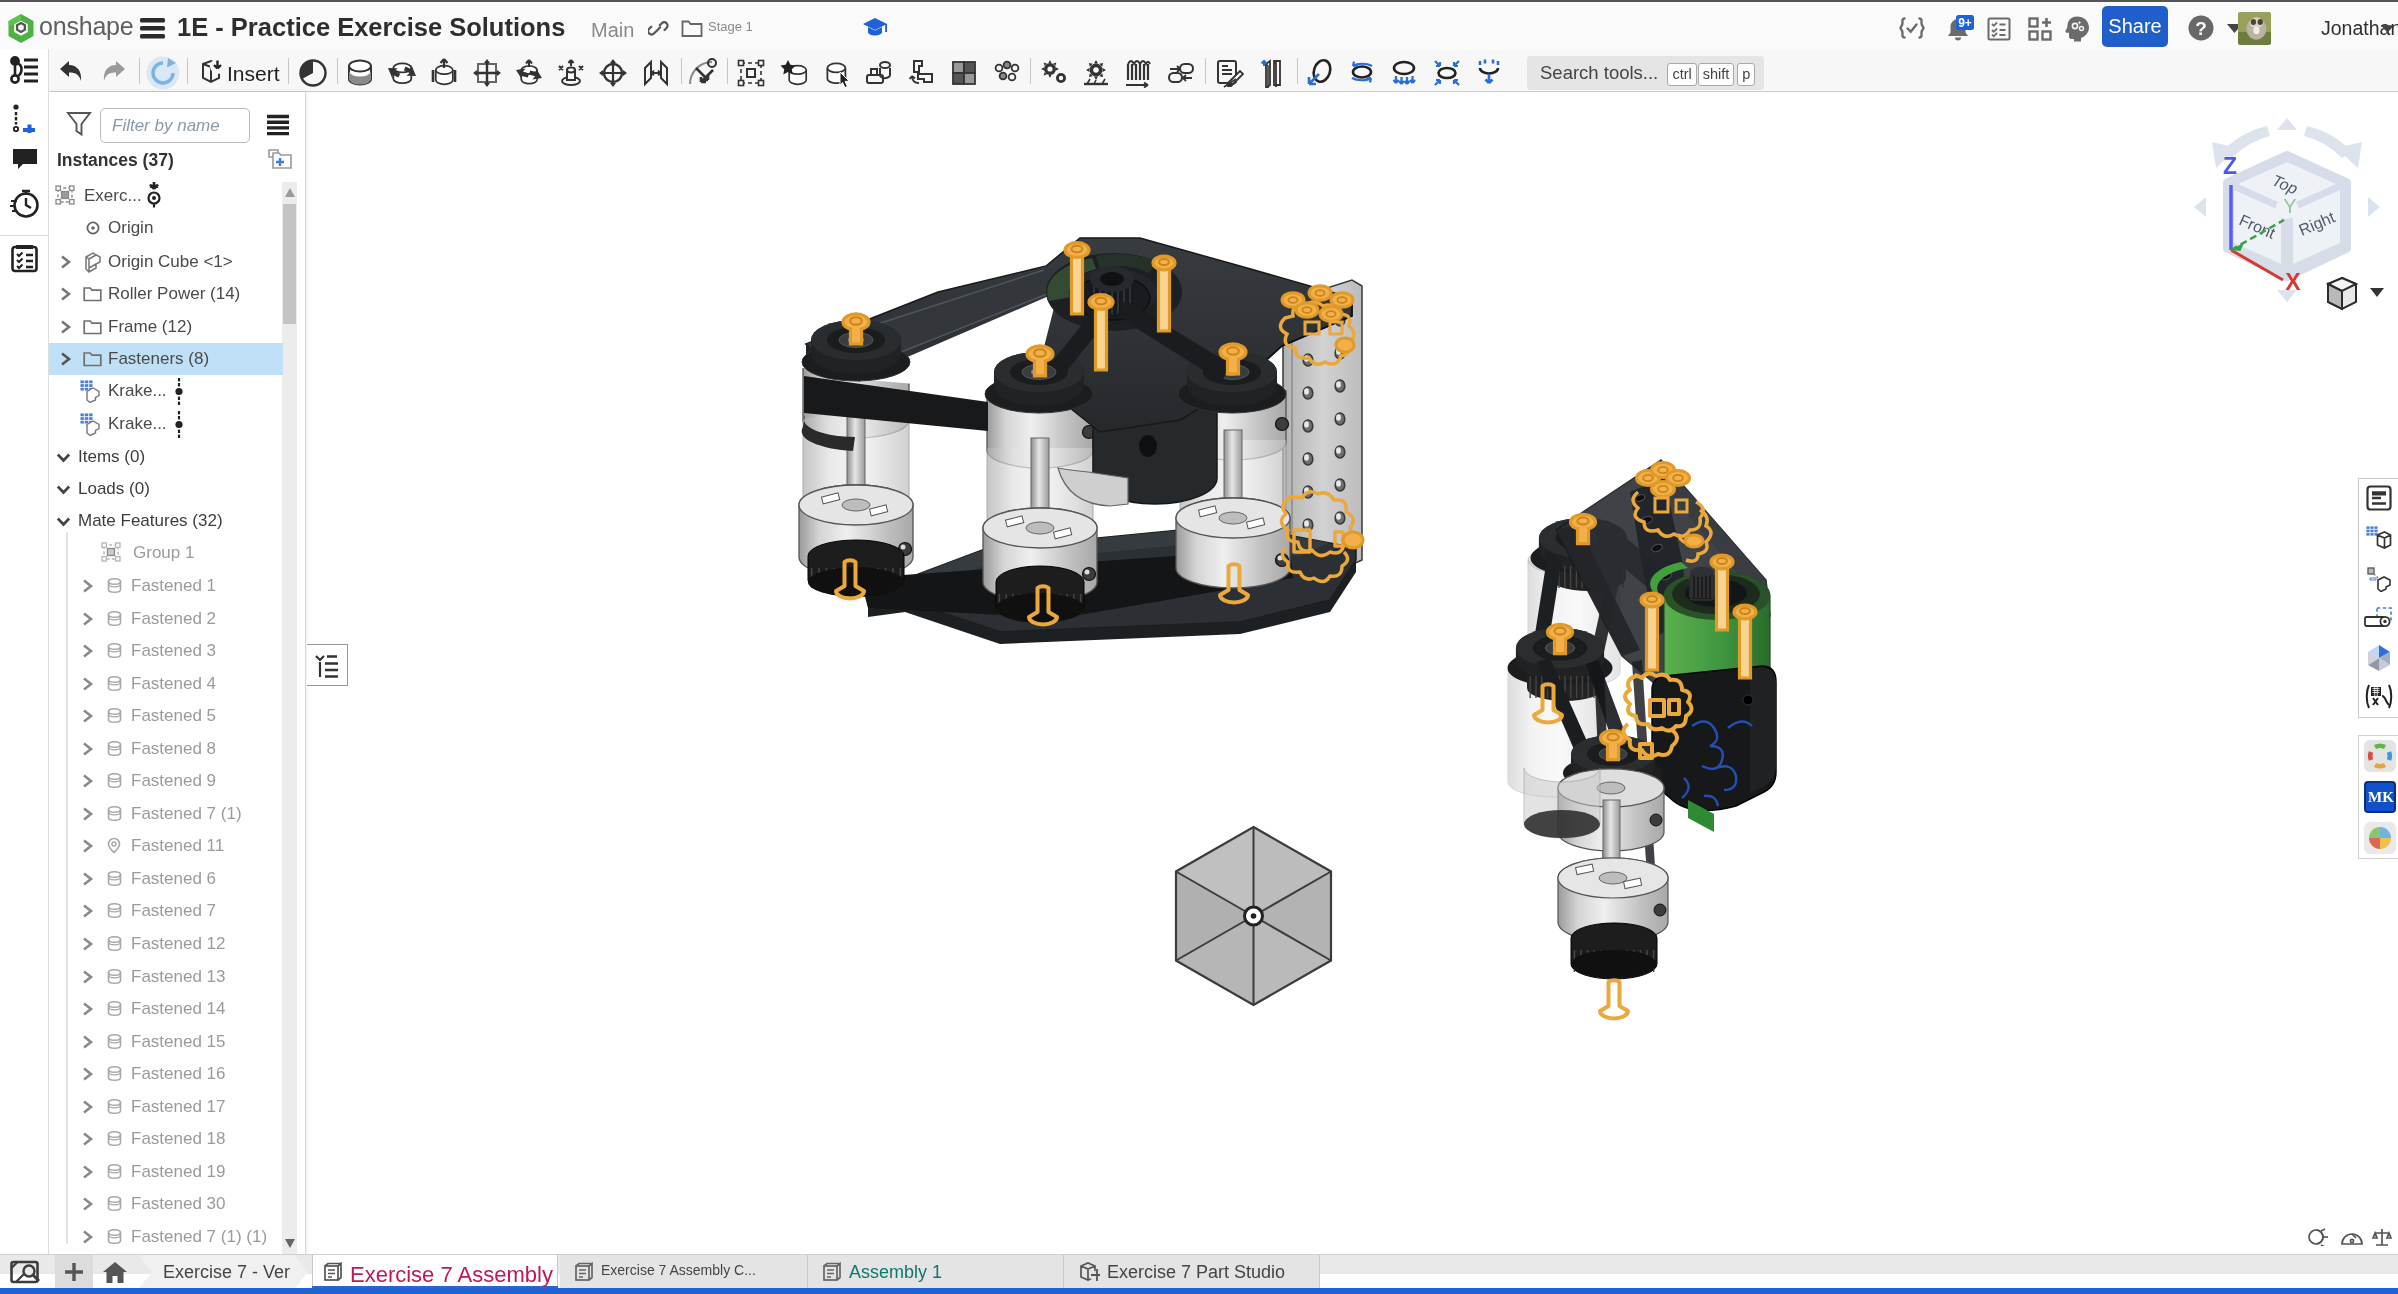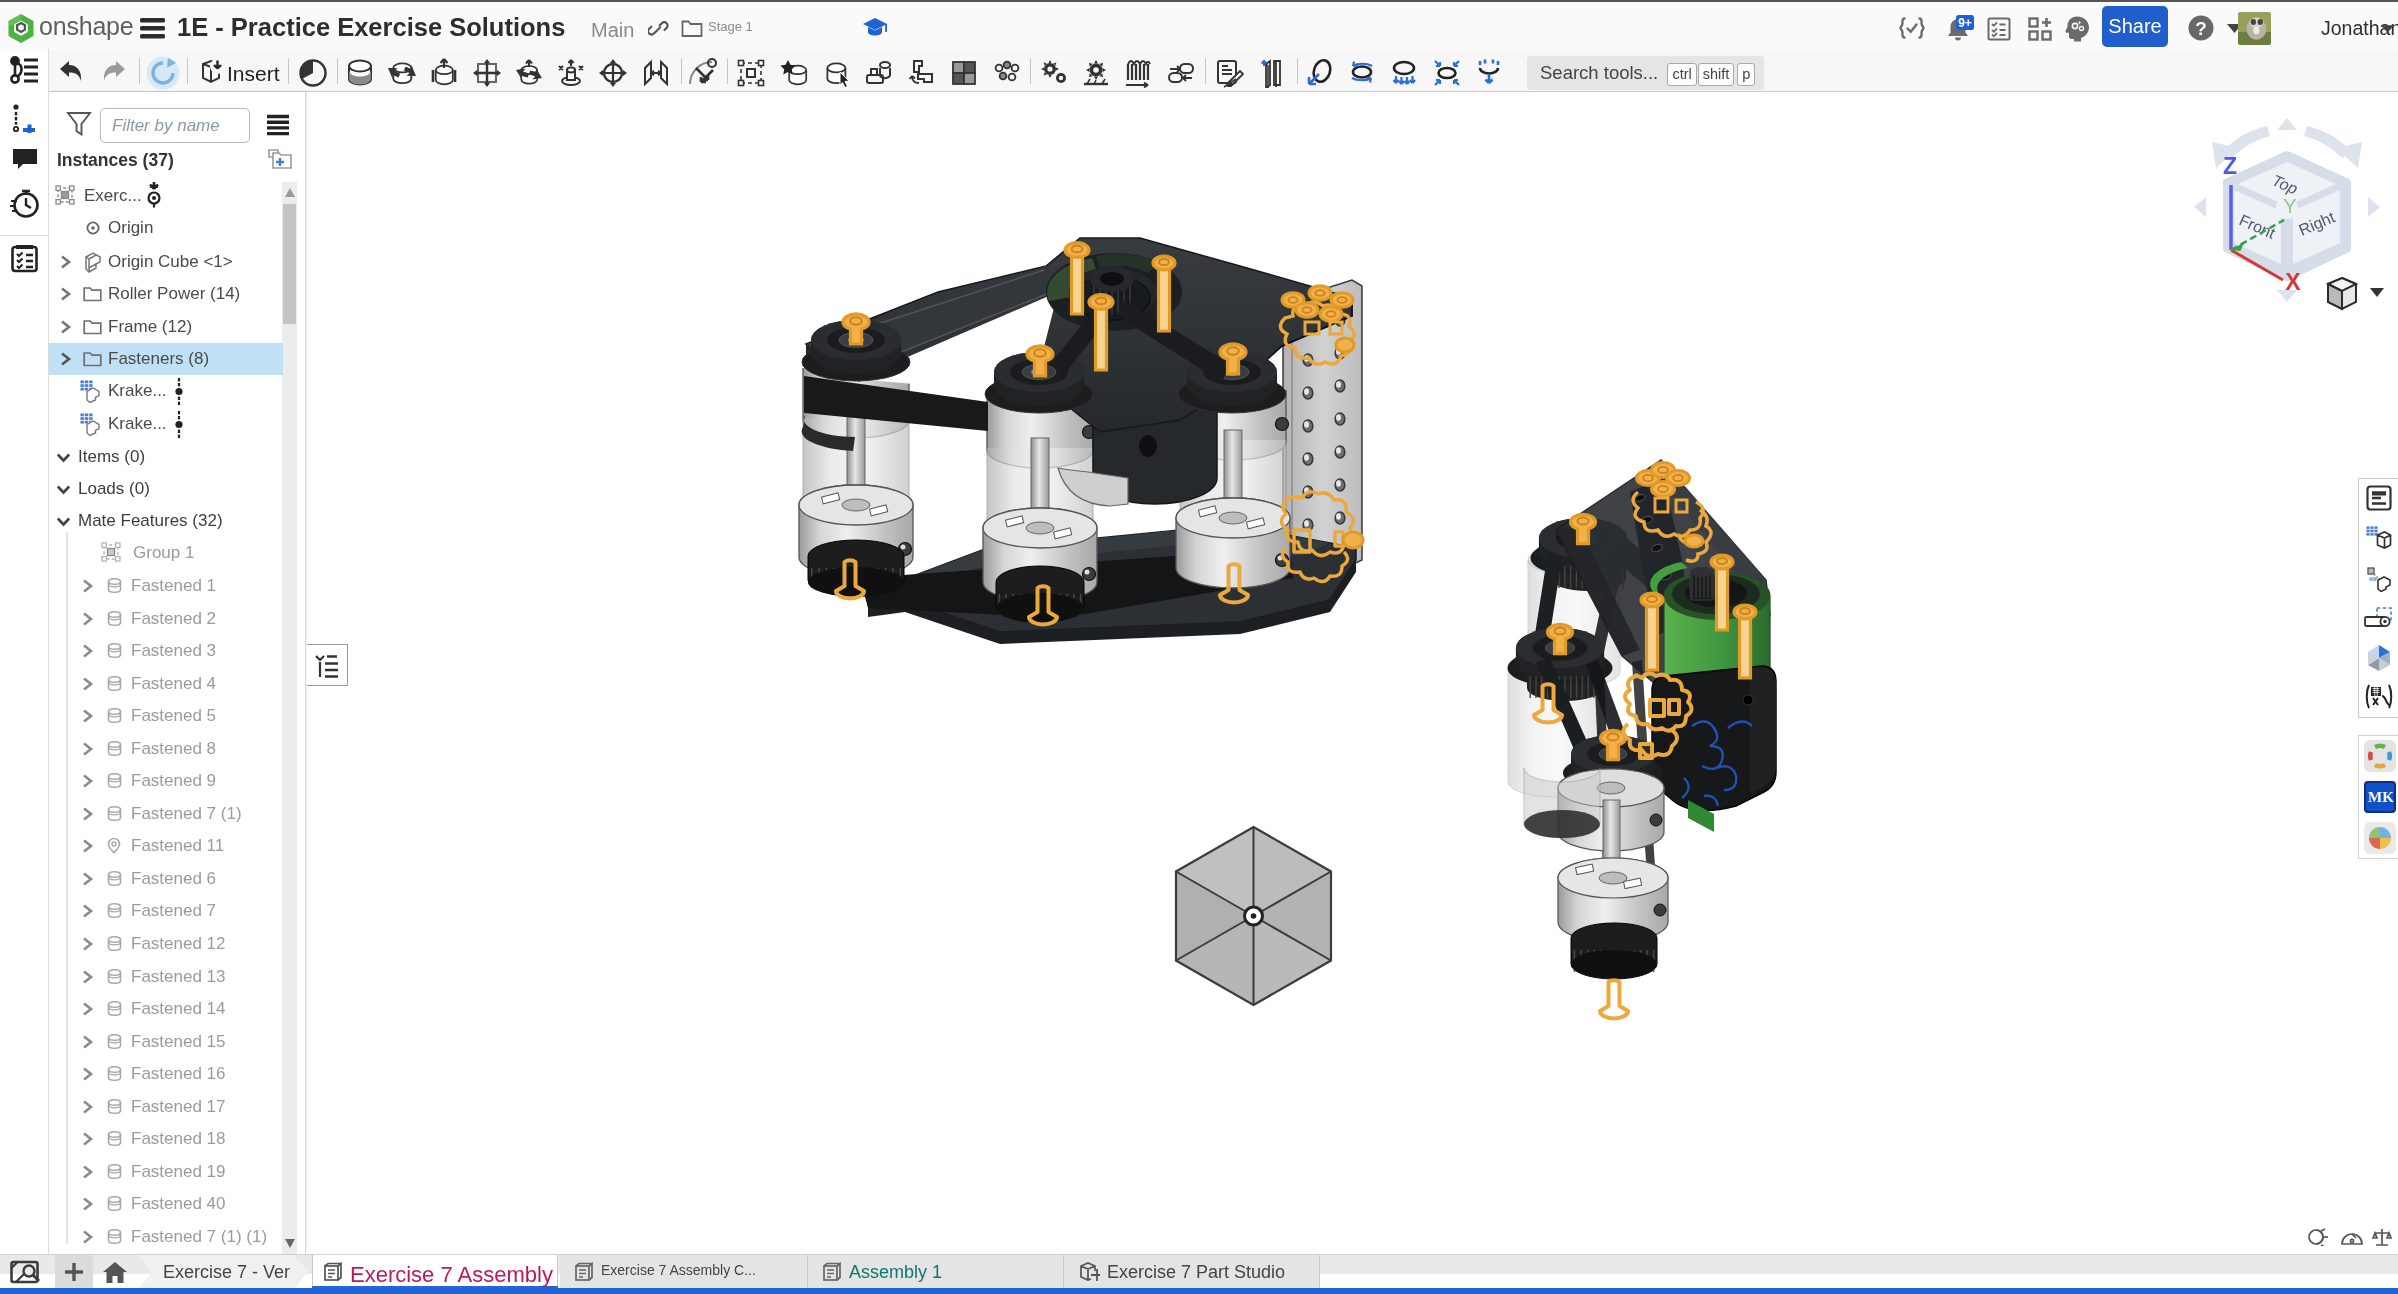--- a/index.html
+++ b/index.html
@@ -1219,21 +1219,21 @@
     </div>
 <div class="trow" style="top:1096px">
       <svg class="abs" style="left:31px;top:9px" width="14" height="14" viewBox="0 0 14 14">
         <path d="M4 1.5 L11 7 L4 12.5" fill="none" stroke="#8a8a8a" stroke-width="2.6"></path>
       </svg>
       <svg class="abs" style="left:57px;top:7px" width="17" height="17" viewBox="0 0 17 17">
         <path d="M2.5 4.5 v8 a6 2.8 0 0 0 12 0 v-8" fill="none" stroke="#a8a8a8" stroke-width="1.6"></path>
         <ellipse cx="8.5" cy="4.5" rx="6" ry="2.8" fill="none" stroke="#a8a8a8" stroke-width="1.6"></ellipse>
         <path d="M2.5 7 a6 2.8 0 0 0 12 0" fill="none" stroke="#a8a8a8" stroke-width="1.2"></path>
       </svg>
-      <span class="lbl gray" style="left:82px">Fastened 40</span>
+      <span class="lbl gray" style="left:82px">Fastened 30</span>
     </div>
 <div class="trow" style="top:1129px">
       <svg class="abs" style="left:31px;top:9px" width="14" height="14" viewBox="0 0 14 14">
         <path d="M4 1.5 L11 7 L4 12.5" fill="none" stroke="#8a8a8a" stroke-width="2.6"></path>
       </svg>
       <svg class="abs" style="left:57px;top:7px" width="17" height="17" viewBox="0 0 17 17">
         <path d="M2.5 4.5 v8 a6 2.8 0 0 0 12 0 v-8" fill="none" stroke="#a8a8a8" stroke-width="1.6"></path>
         <ellipse cx="8.5" cy="4.5" rx="6" ry="2.8" fill="none" stroke="#a8a8a8" stroke-width="1.6"></ellipse>
         <path d="M2.5 7 a6 2.8 0 0 0 12 0" fill="none" stroke="#a8a8a8" stroke-width="1.2"></path>
       </svg>

